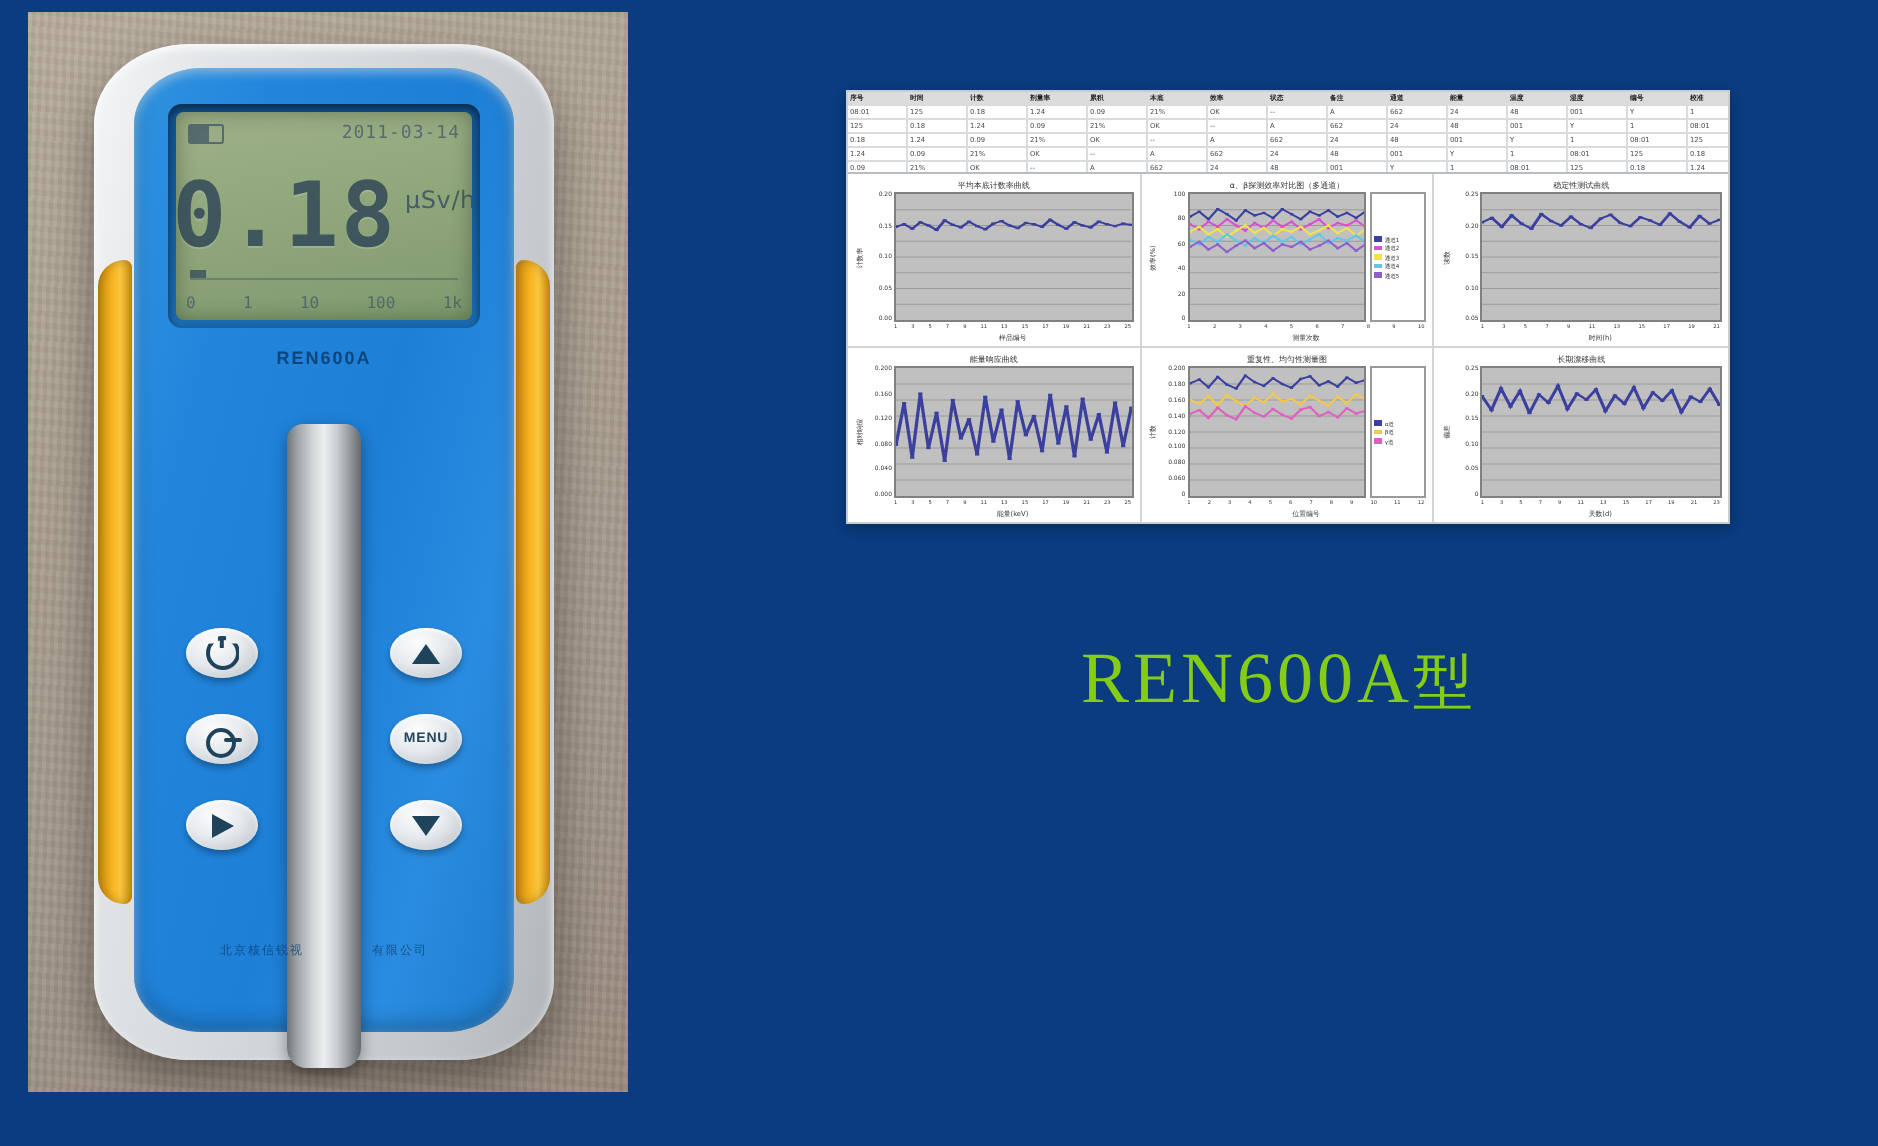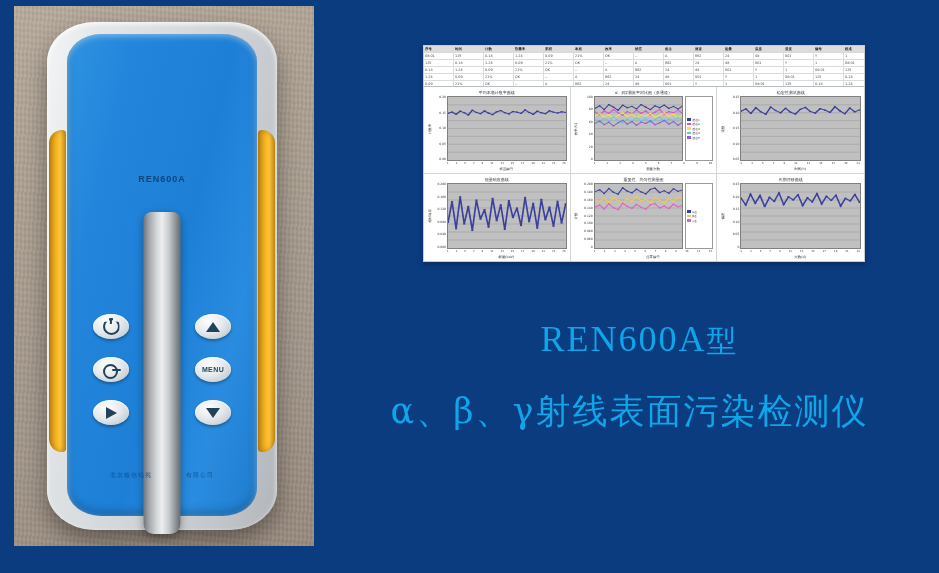--- a/index.html
+++ b/index.html
@@ -135,41 +135,64 @@
   .lgsw{width:4px;height:2.5px;flex:0 0 4px;}
   .lgtx{font-size:2.8px;color:#333;white-space:nowrap;overflow:hidden;
           font-family:"DejaVu Sans",sans-serif;}
   .cxticks{display:flex;justify-content:space-between;font-size:2.6px;color:#333;
           padding:0 1px;height:5px;line-height:5px;margin-left:19px;
           font-family:"DejaVu Sans",sans-serif;overflow:hidden;}
   .cxlab{text-align:center;font-size:3.4px;color:#333;height:6px;line-height:6px;
           margin-left:19px;font-family:"DejaVu Sans",sans-serif;}
 
   
-  .headings{position:absolute;left:320px;top:318px;width:619px;color:#0ea5e9;}
+  .headings{position:absolute;left:320px;top:318px;width:619px;color:#84cc16;}
   .h-model{font-family:"Liberation Serif","DejaVu Serif",serif;font-size:36px;
            letter-spacing:2px;text-align:center;padding-left:20px;}
   .h-model .cn{font-family:"DejaVu Sans",sans-serif;font-size:30px;}
   .h-sub{font-family:"DejaVu Serif",serif;font-size:35px;letter-spacing:2px;
          text-align:center;margin-top:26px;white-space:nowrap;}
 </style>
 </head>
 <body>
 
 <div class="stage">
 
   <div class="photo">
     <div class="photo-noise"></div>
 
     <div class="device">
       <div class="grip l"></div>
       <div class="grip r"></div>
 
       <div class="face">
 
+        <div class="lcd-bezel">
+          <div class="lcd">
+            <div class="lcd-top">
+              <div class="lcd-bat"></div>
+              <div class="lcd-time">2011-03-14</div>
+            </div>
+            <div class="lcd-main">
+              <div class="lcd-val">0.18</div>
+              <div class="lcd-unit">μSv/h</div>
+            </div>
+            <div class="lcd-barrow">
+              <div class="lcd-bar"></div>
+              <div class="lcd-barline"></div>
+            </div>
+            <div class="lcd-scale">
+              <span>0</span>
+              <span>1</span>
+              <span>10</span>
+              <span>100</span>
+              <span>1k</span>
+            </div>
+          </div>
+        </div>
 
         <div class="label-block">
           <div class="label-model">REN600A</div>
         </div>
 
         <div class="strap"></div>
 
         <div class="keys">
           <div class="key kl r1">
             <span class="pwr"></span>
@@ -875,16 +898,15 @@
             <span>21</span>
             <span>23</span>
           </div>
           <div class="cxlab">天数(d)</div>
         </div>
       </div>
   </div>
 
   <div class="headings">
     <div class="h-model"><span>REN600A</span><span class="cn">型</span></div>
-    <div class="h-sub">α、β、γ射线表面污染检测仪</div>
   </div>
 
 </div>
 
 </body></html>

